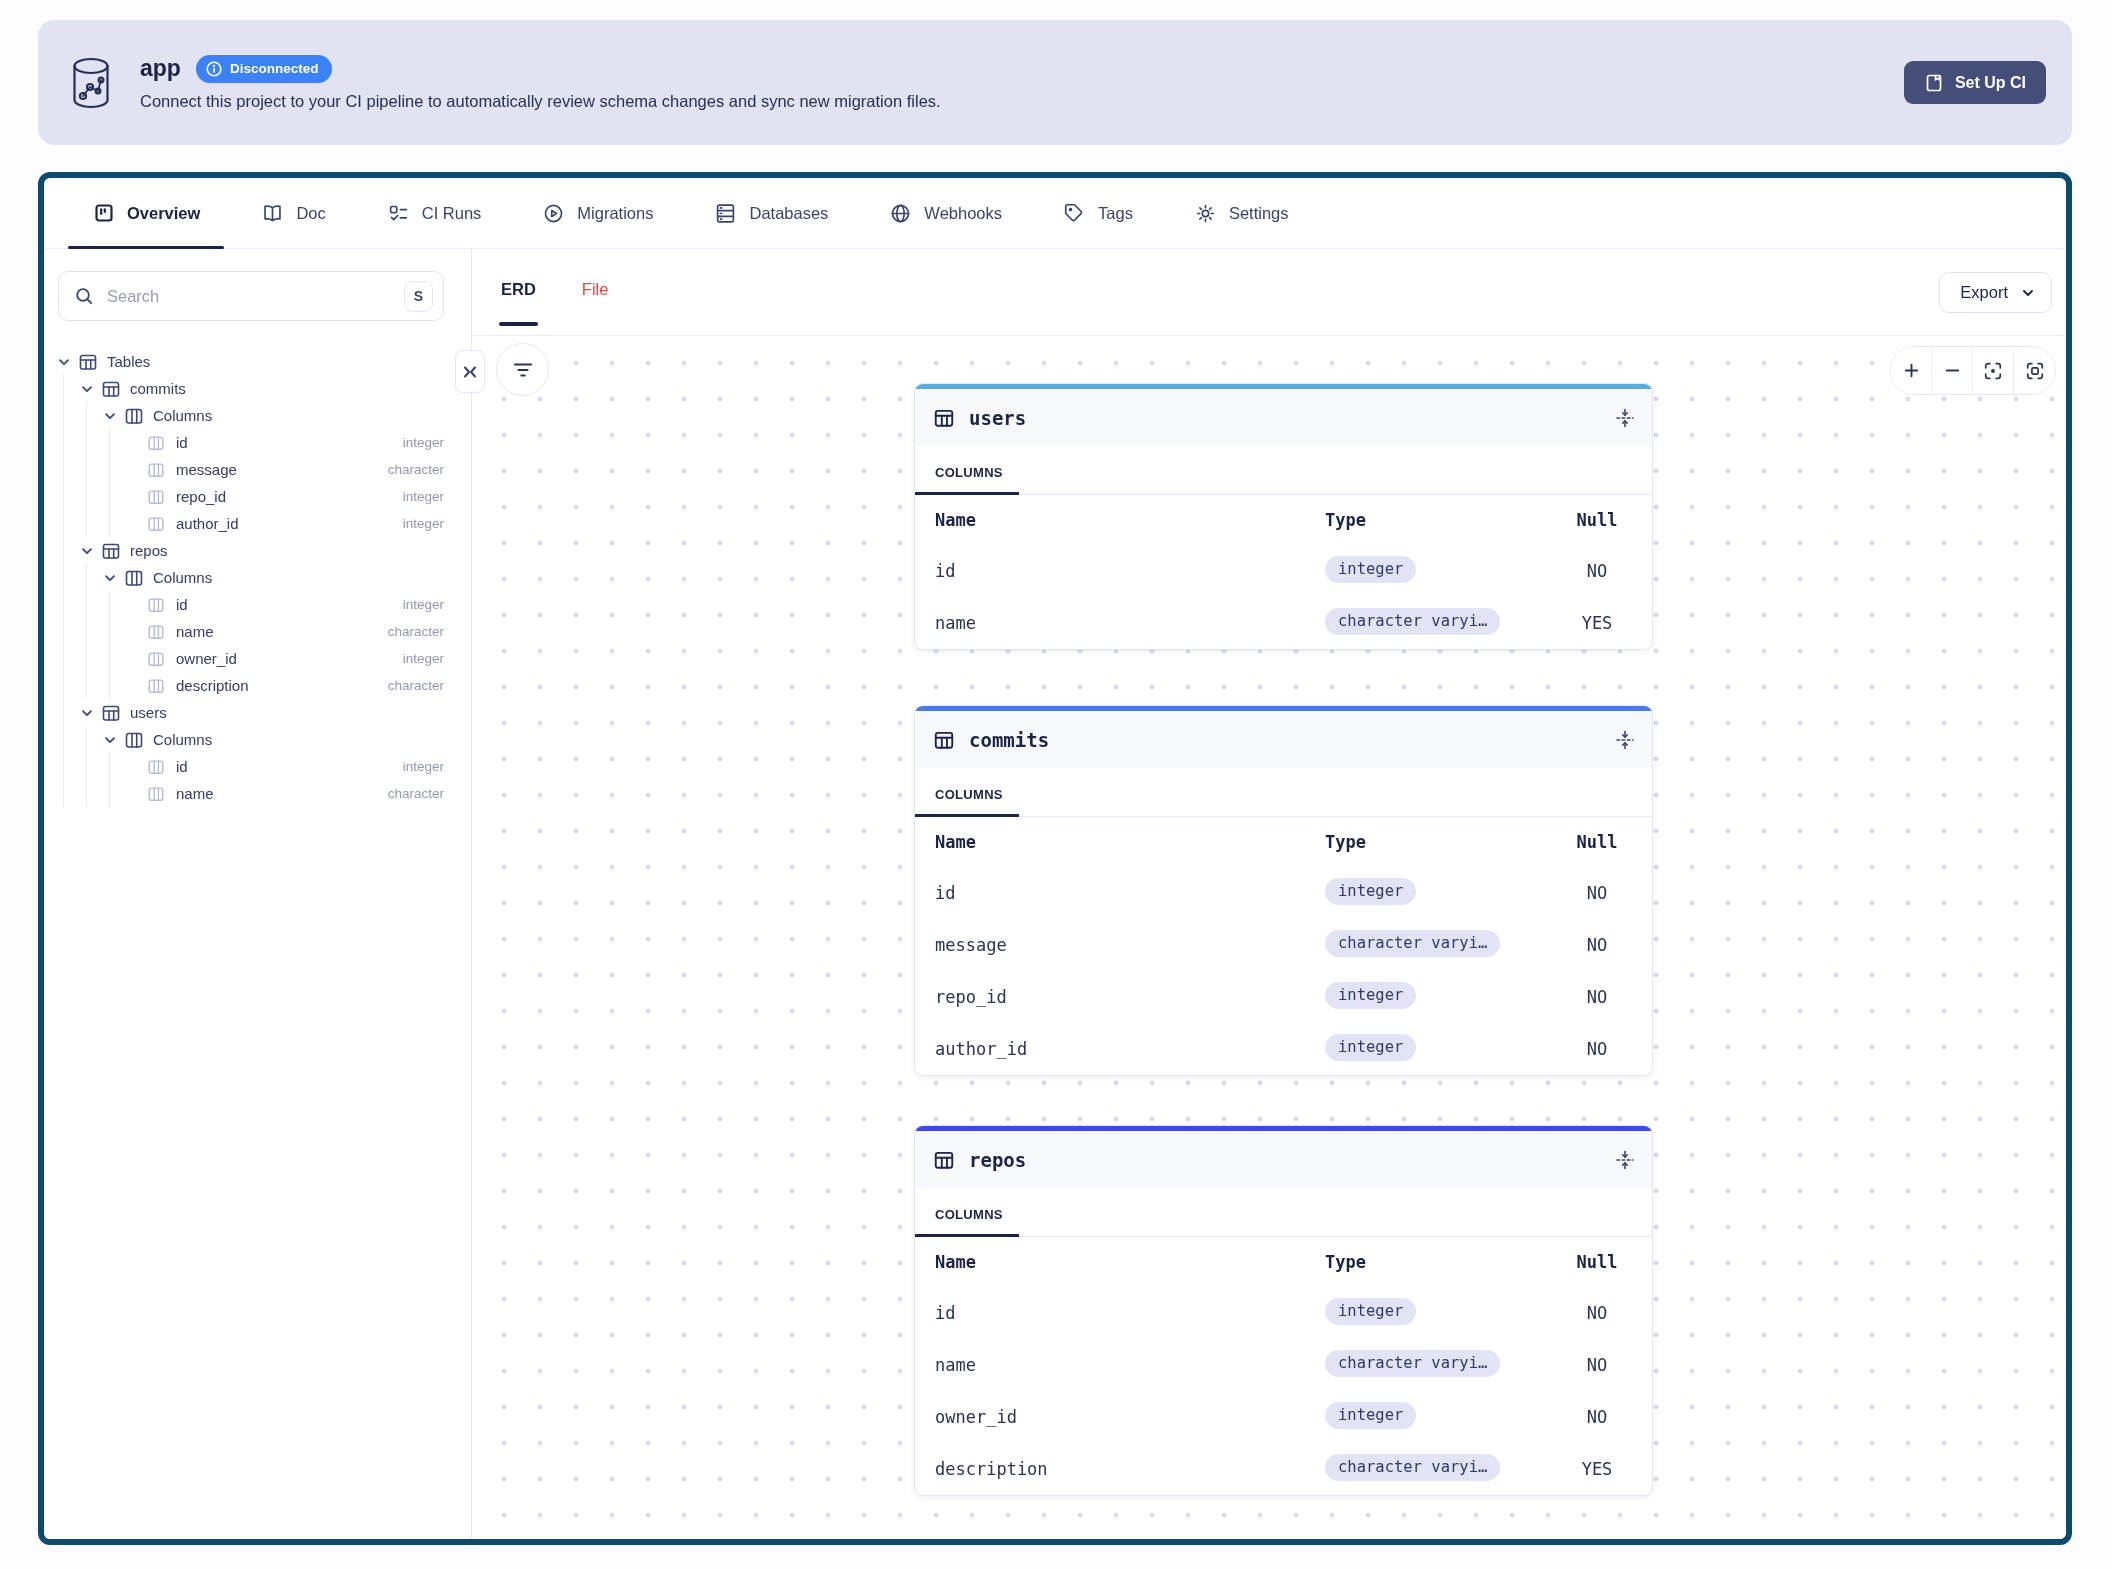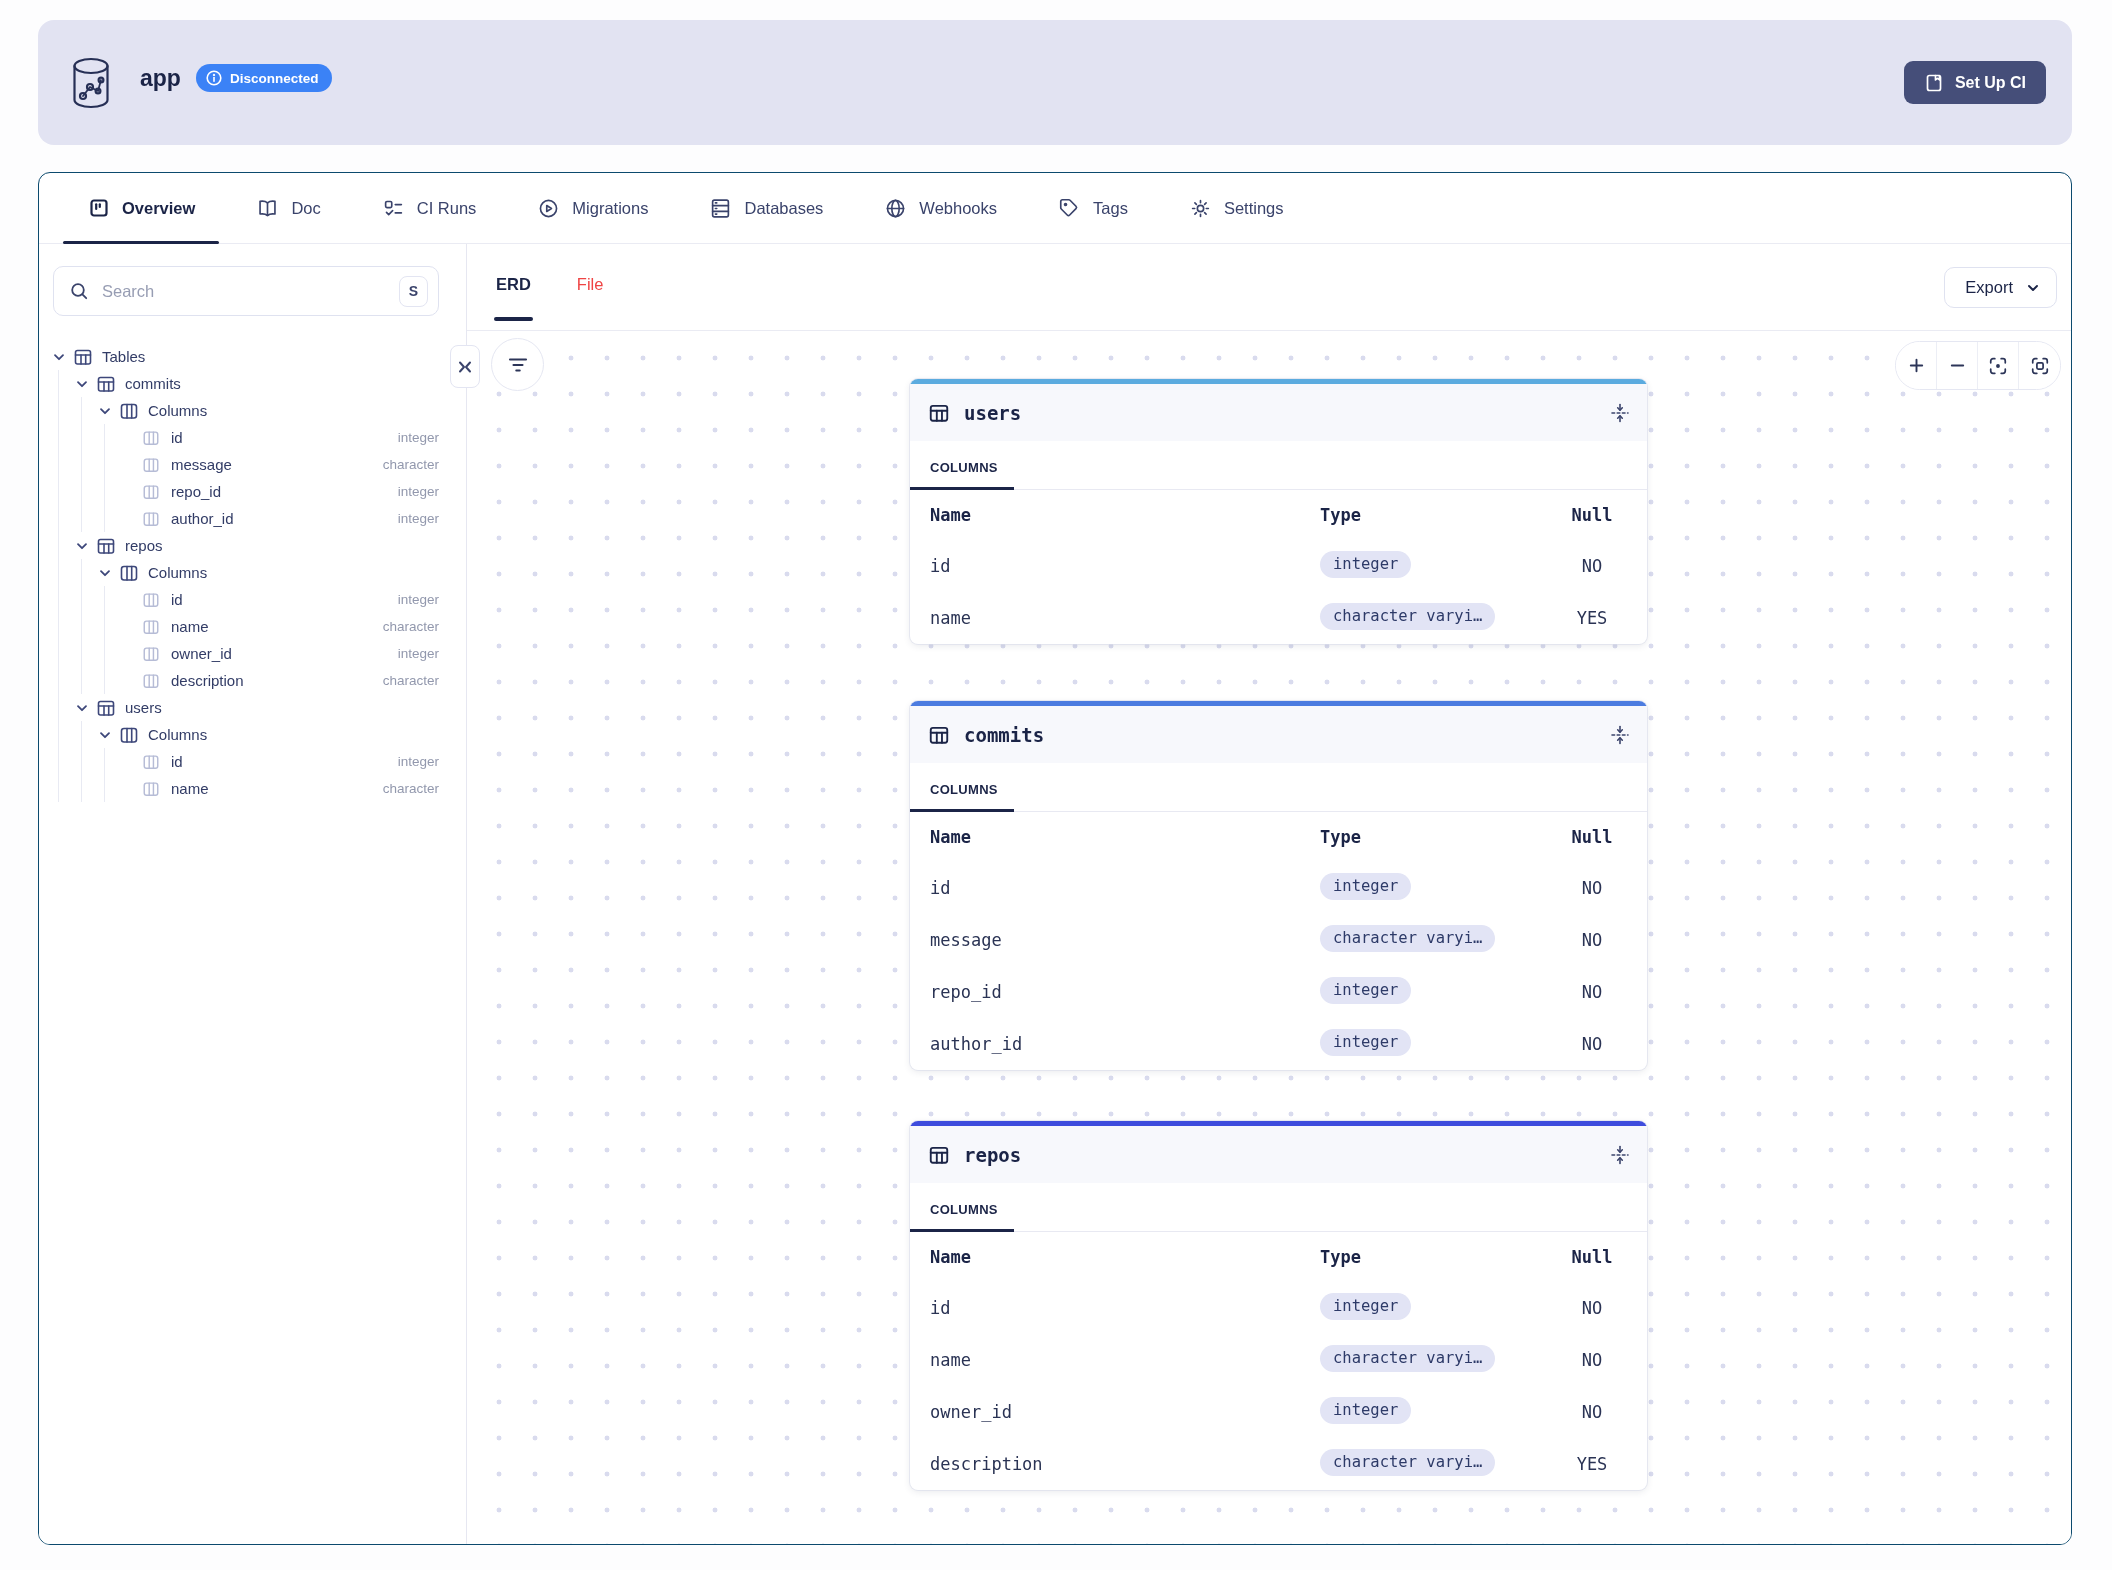--- a/index.html
+++ b/index.html
@@ -21,21 +21,21 @@
   .proj-title { font-size:23px; font-weight:800; color:#1b2447; margin:0; line-height:1; }
   .status-badge { display:inline-flex; align-items:center; gap:7px; background:#3b82f6;
     color:#fff; font-size:13.5px; font-weight:700; padding:5px 14px 5px 9px; border-radius:999px; }
   .banner-desc { margin:0; font-size:16.5px; color:#252f58; }
   .cta-btn { display:flex; align-items:center; gap:11px; background:#454e79; color:#fff;
     border:none; border-radius:9px; padding:0 20px; height:43px; font-size:16px; font-weight:600;
     font-family:inherit; cursor:pointer; }
 
   
   .card { position:absolute; left:38px; top:172px; width:2034px; height:1373px;
-    background:#fff; border:1px solid #0c4a6e; border-radius:12px; overflow:hidden; }
+    background:#fff; border:6px solid #0c4a6e; border-radius:12px; overflow:hidden; }
 
   
   .tabbar { position:absolute; left:0; top:0; right:0; height:71px;
     border-bottom:1px solid #eaebf3; display:flex; align-items:center; padding-left:50px; gap:62px; }
   .tab { display:flex; align-items:center; gap:13px; font-size:16.5px; font-weight:500;
     color:#3a436b; position:relative; height:100%; cursor:pointer; }
   .tab.active { color:#1b2447; font-weight:700; }
   .tab.active::after { content:""; position:absolute; left:-26px; right:-24px; bottom:-1px;
     height:3.5px; background:#1b2447; border-radius:2px; }
   .tab .icn { stroke:#3a436b; }
@@ -149,20 +149,21 @@
       <h1 class="proj-title">app</h1>
       <span class="status-badge">
         <svg width="18" height="18" viewBox="0 0 18 18" class="icn" style="stroke:#fff;stroke-width:1.6">
           <circle cx="9" cy="9" r="6.8"></circle>
             <path d="M9 8.6 V12.2"></path>
             <circle cx="9" cy="5.9" r="0.4" style="fill:#fff"></circle>
         </svg>
         <span>Disconnected</span>
       </span>
     </div>
+    <p class="banner-desc">Connect this project to your CI pipeline to automatically review schema changes and sync new migration files.</p>
   </div>
   <button class="cta-btn">
     <svg width="20" height="20" viewBox="0 0 20 20" class="icn" style="stroke:#fff;stroke-width:1.7">
       <rect x="3.5" y="2.5" width="13" height="15" rx="2"></rect>
       <path d="M11.5 2.5 v4.4 l2-1.5 2 1.5 V2.5"></path>
     </svg>
     <span>Set Up CI</span>
   </button>
 </header>
 

